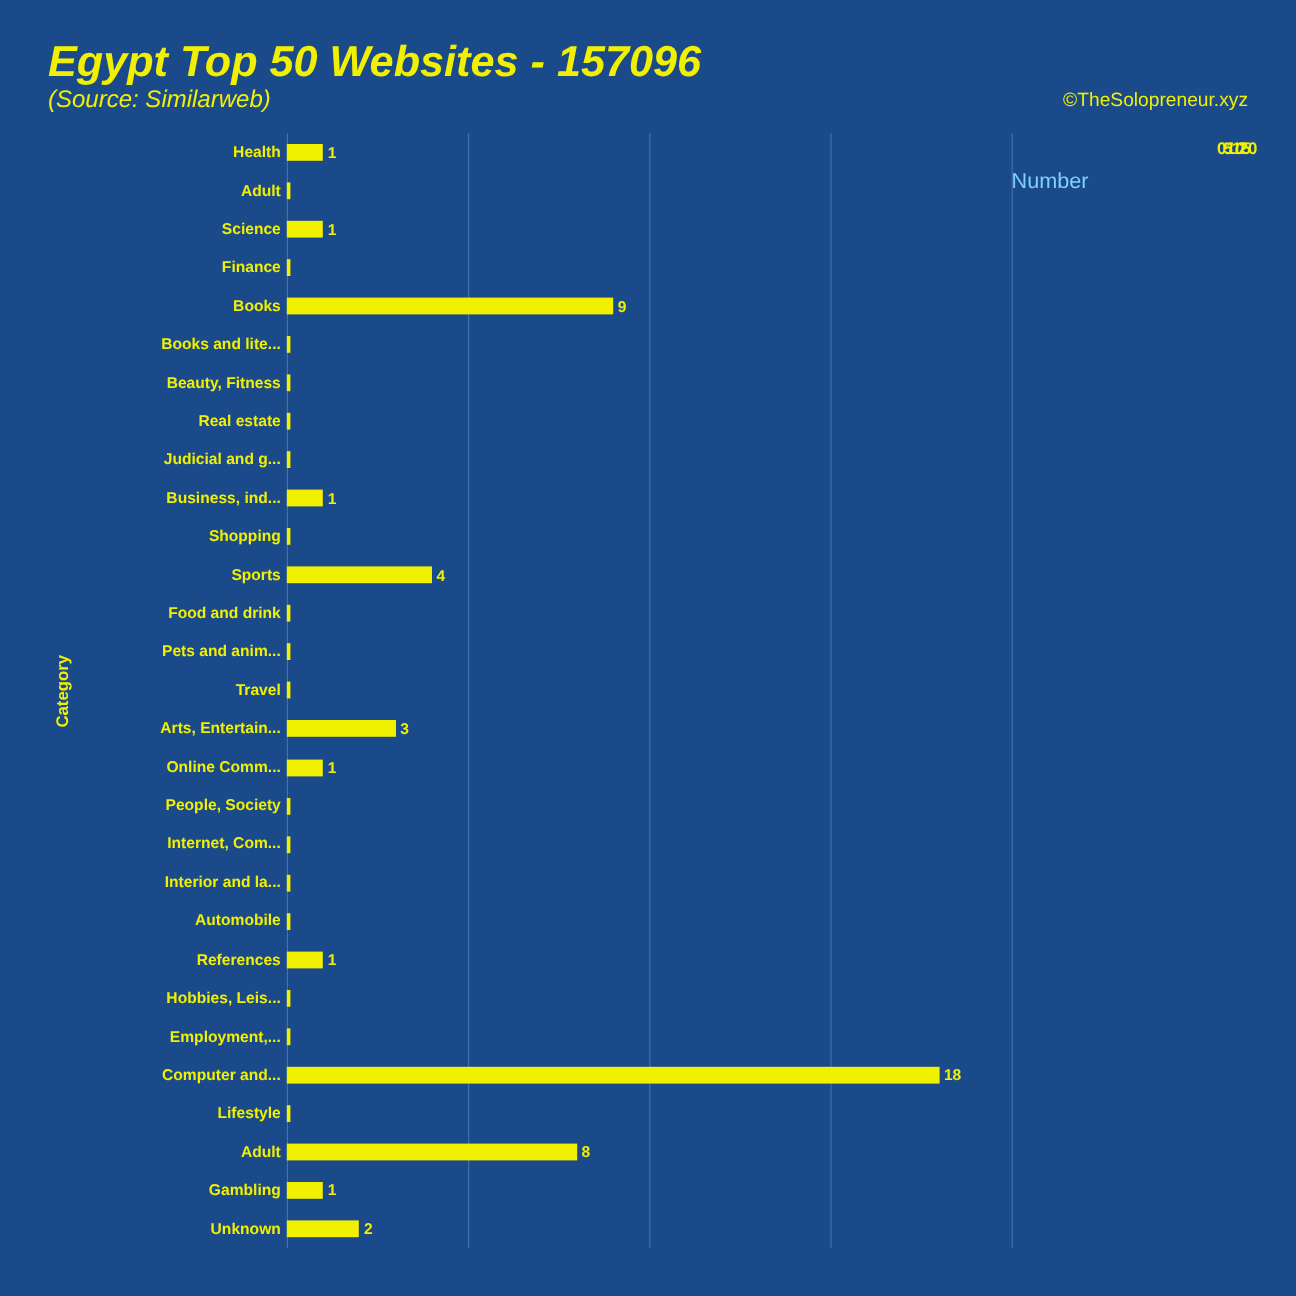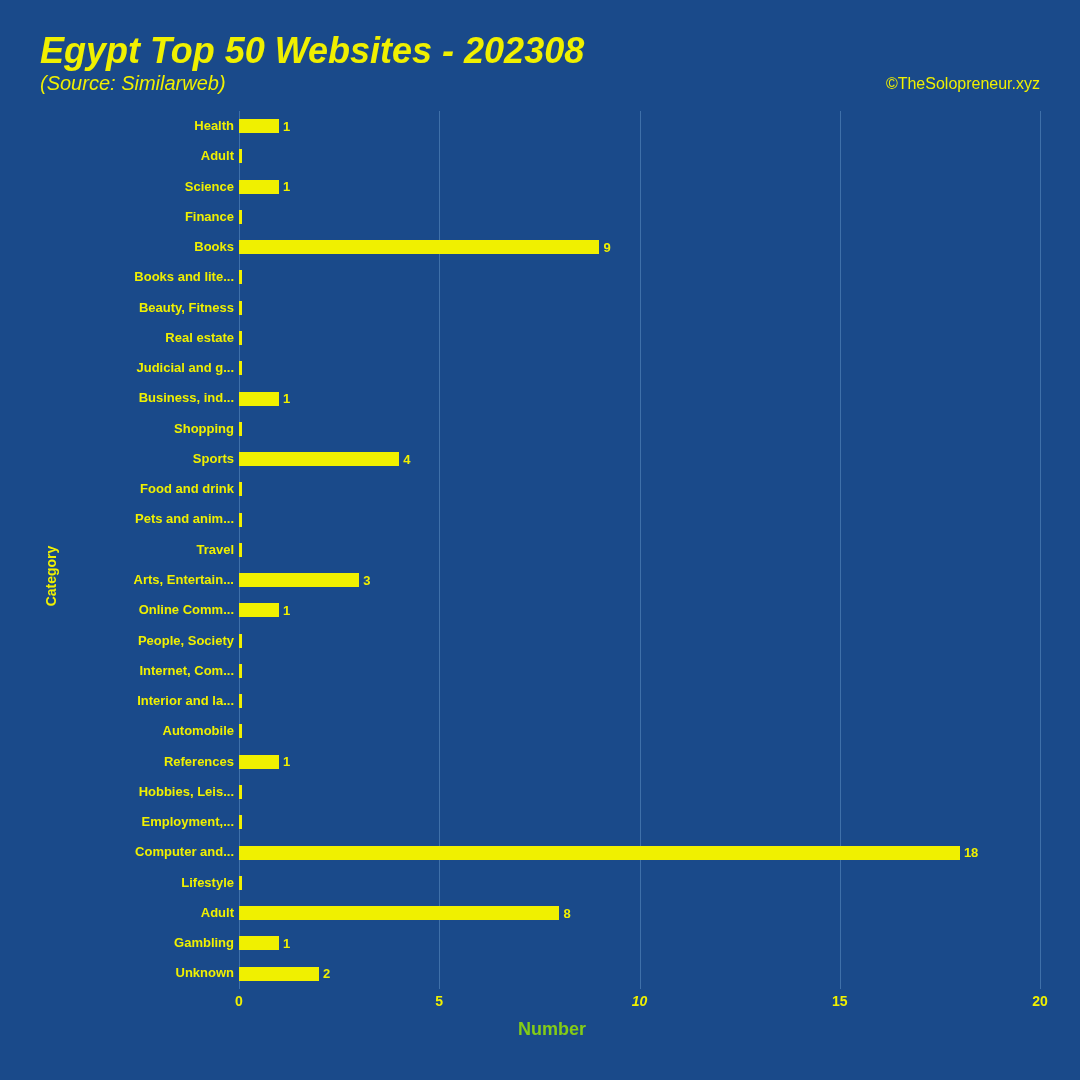--- a/index.html
+++ b/index.html
@@ -56,21 +56,21 @@
     .y-axis-label {
       color: #f0f000;
       font-size: 14px;
       font-weight: bold;
       transform: rotate(-90deg);
       white-space: nowrap;
     }
     .chart-body {
       flex: 1;
       display: flex;
-      flex-direction: column;
+      flex-direction: row;
     }
     .bars-section {
       flex: 1;
       display: flex;
     }
     .category-labels {
       display: flex;
       flex-direction: column;
       justify-content: space-around;
       width: 175px;
@@ -139,33 +139,33 @@
       margin-left: 175px;
       padding-left: 22px;
     }
     .x-tick {
       color: #f0f000;
       font-size: 14px;
       font-weight: bold;
       text-align: center;
     }
     .x-axis-label {
-      color: #84cc16;
+      color: #7dd3fc;
       font-size: 18px;
-      font-weight: bold;
-      text-align: center;
+      font-weight: normal;
+      text-align: left;
       margin-top: 6px;
     }
   </style>
 </head>
 <body>
 
 <div class="container">
   <div class="header">
-    <div class="title">Egypt Top 50 Websites - 202308</div>
+    <div class="title">Egypt Top 50 Websites - 157096</div>
     <div class="subtitle-row">
       <div class="source">(Source: Similarweb)</div>
       <div class="copyright">©TheSolopreneur.xyz</div>
     </div>
   </div>
 
   <div class="chart-area">
     <div class="y-axis-label-container">
       <div class="y-axis-label">Category</div>
     </div>

